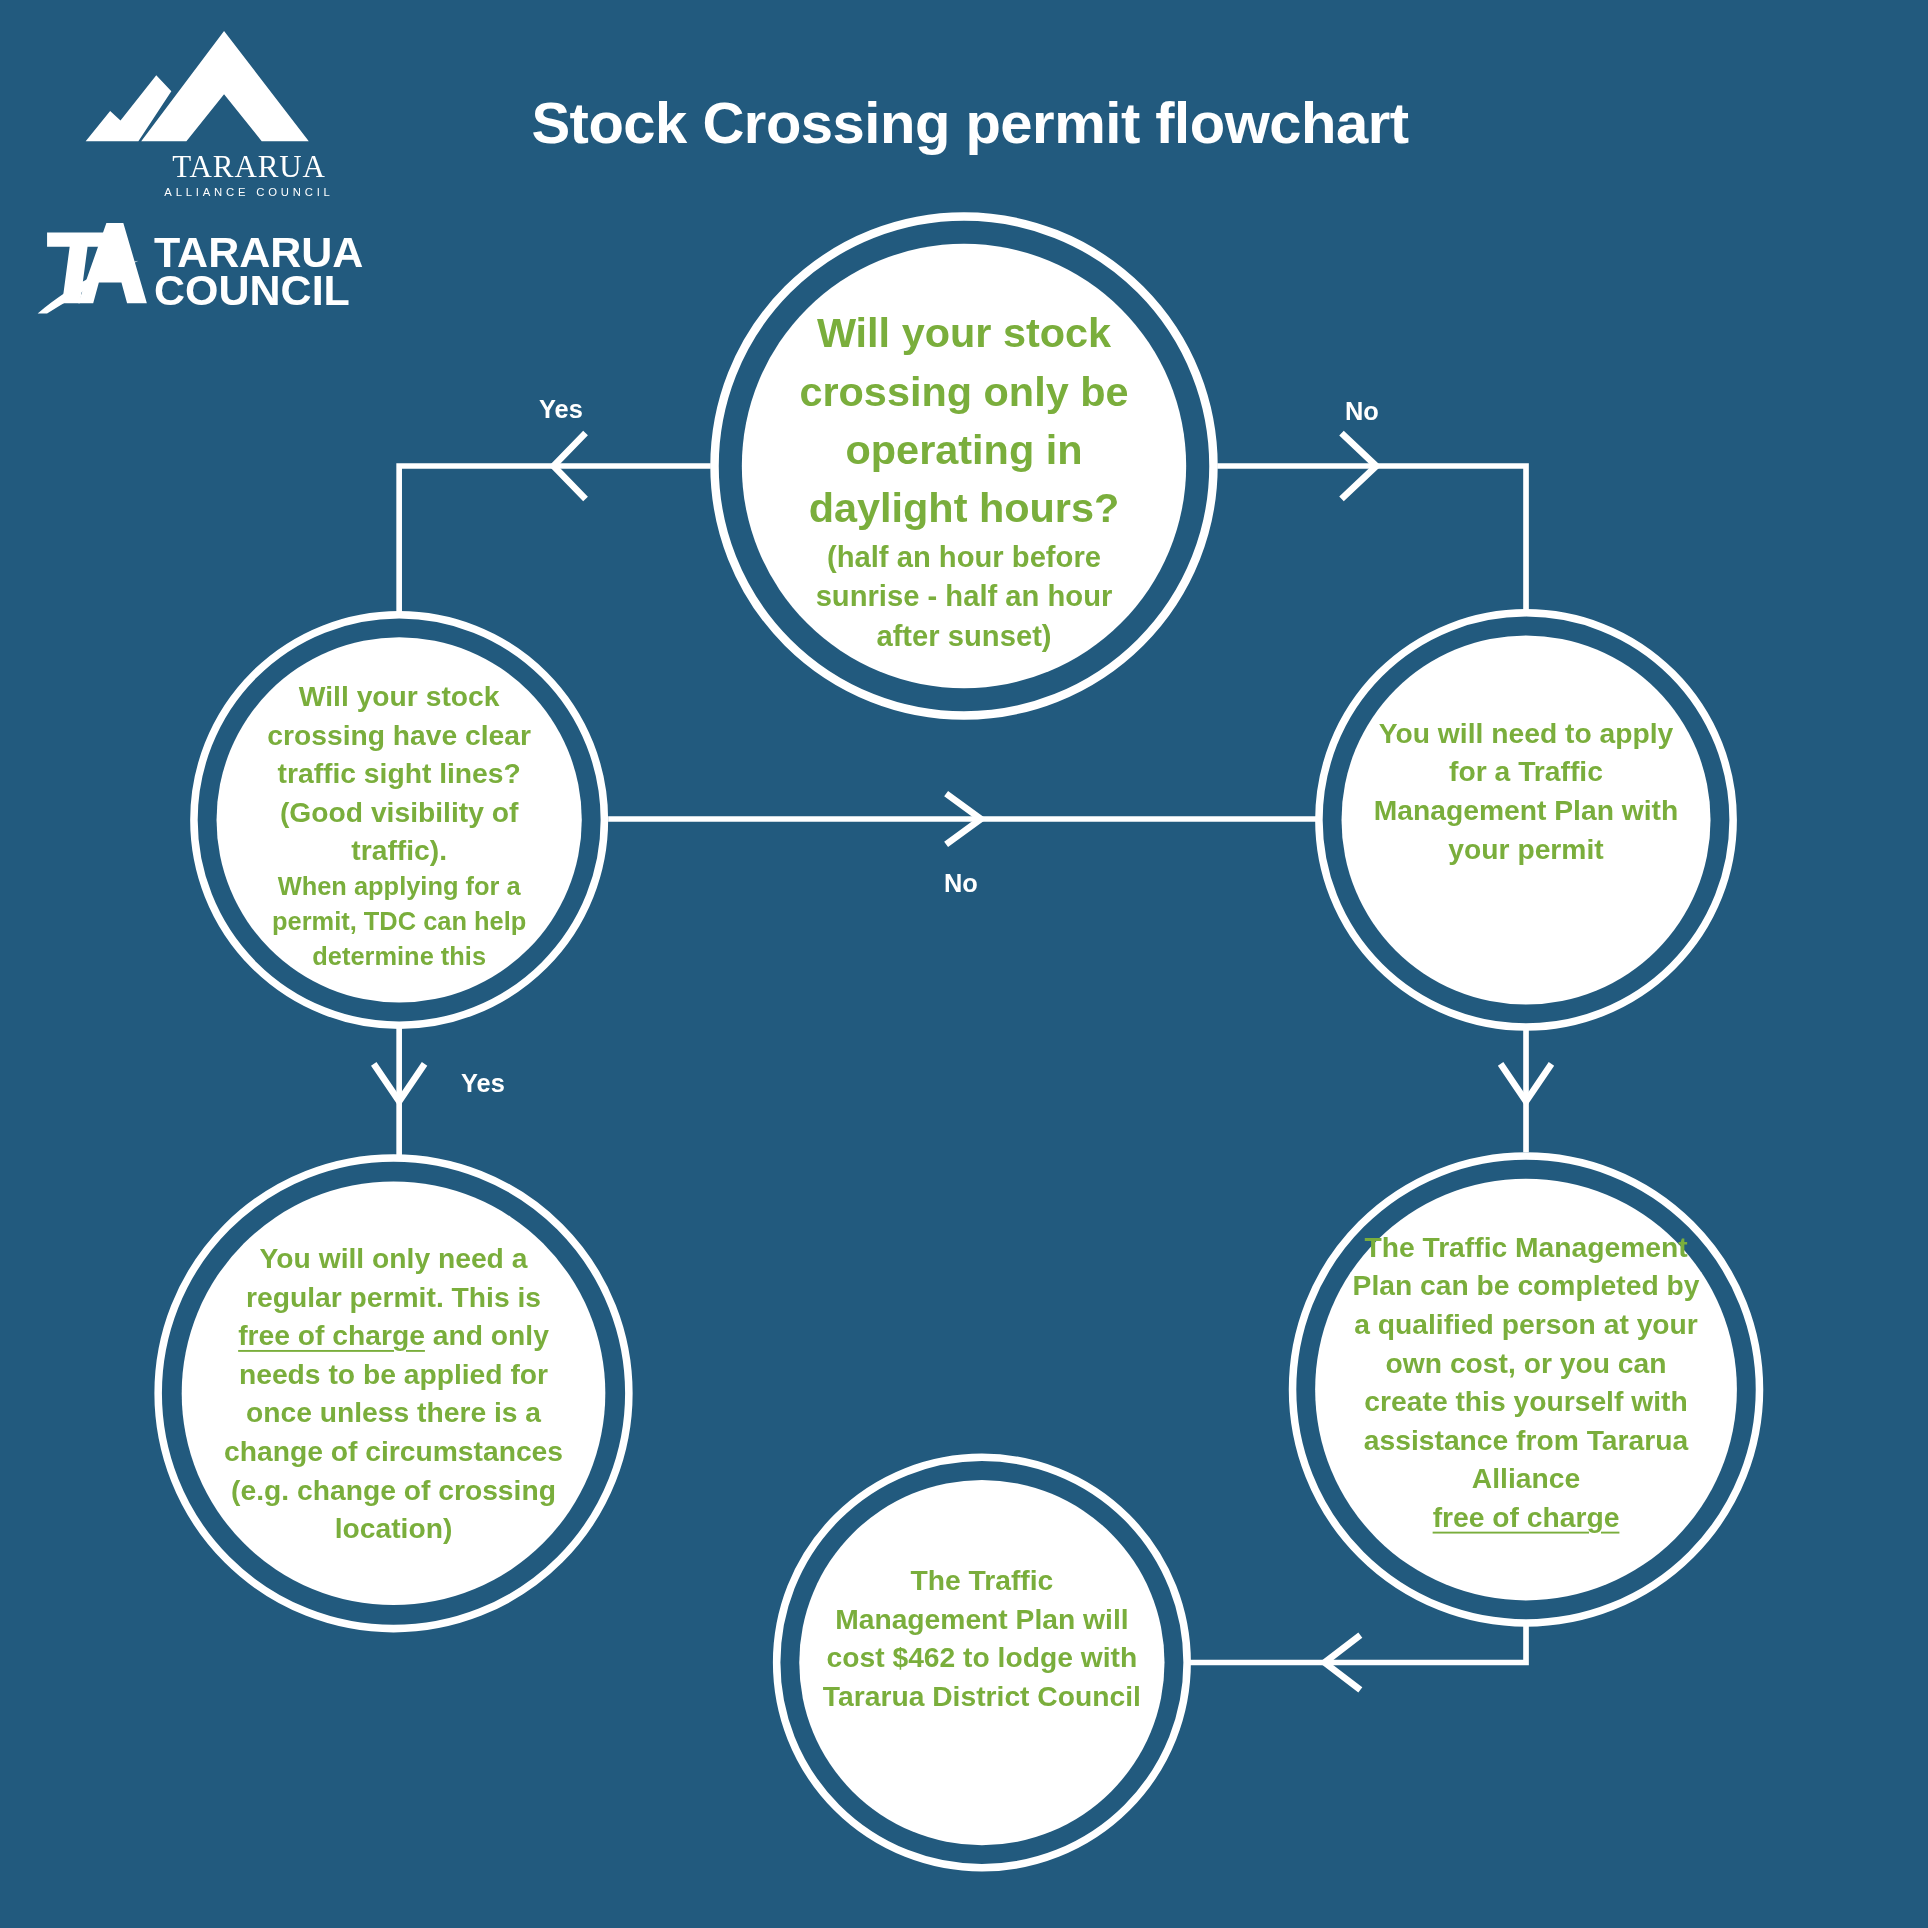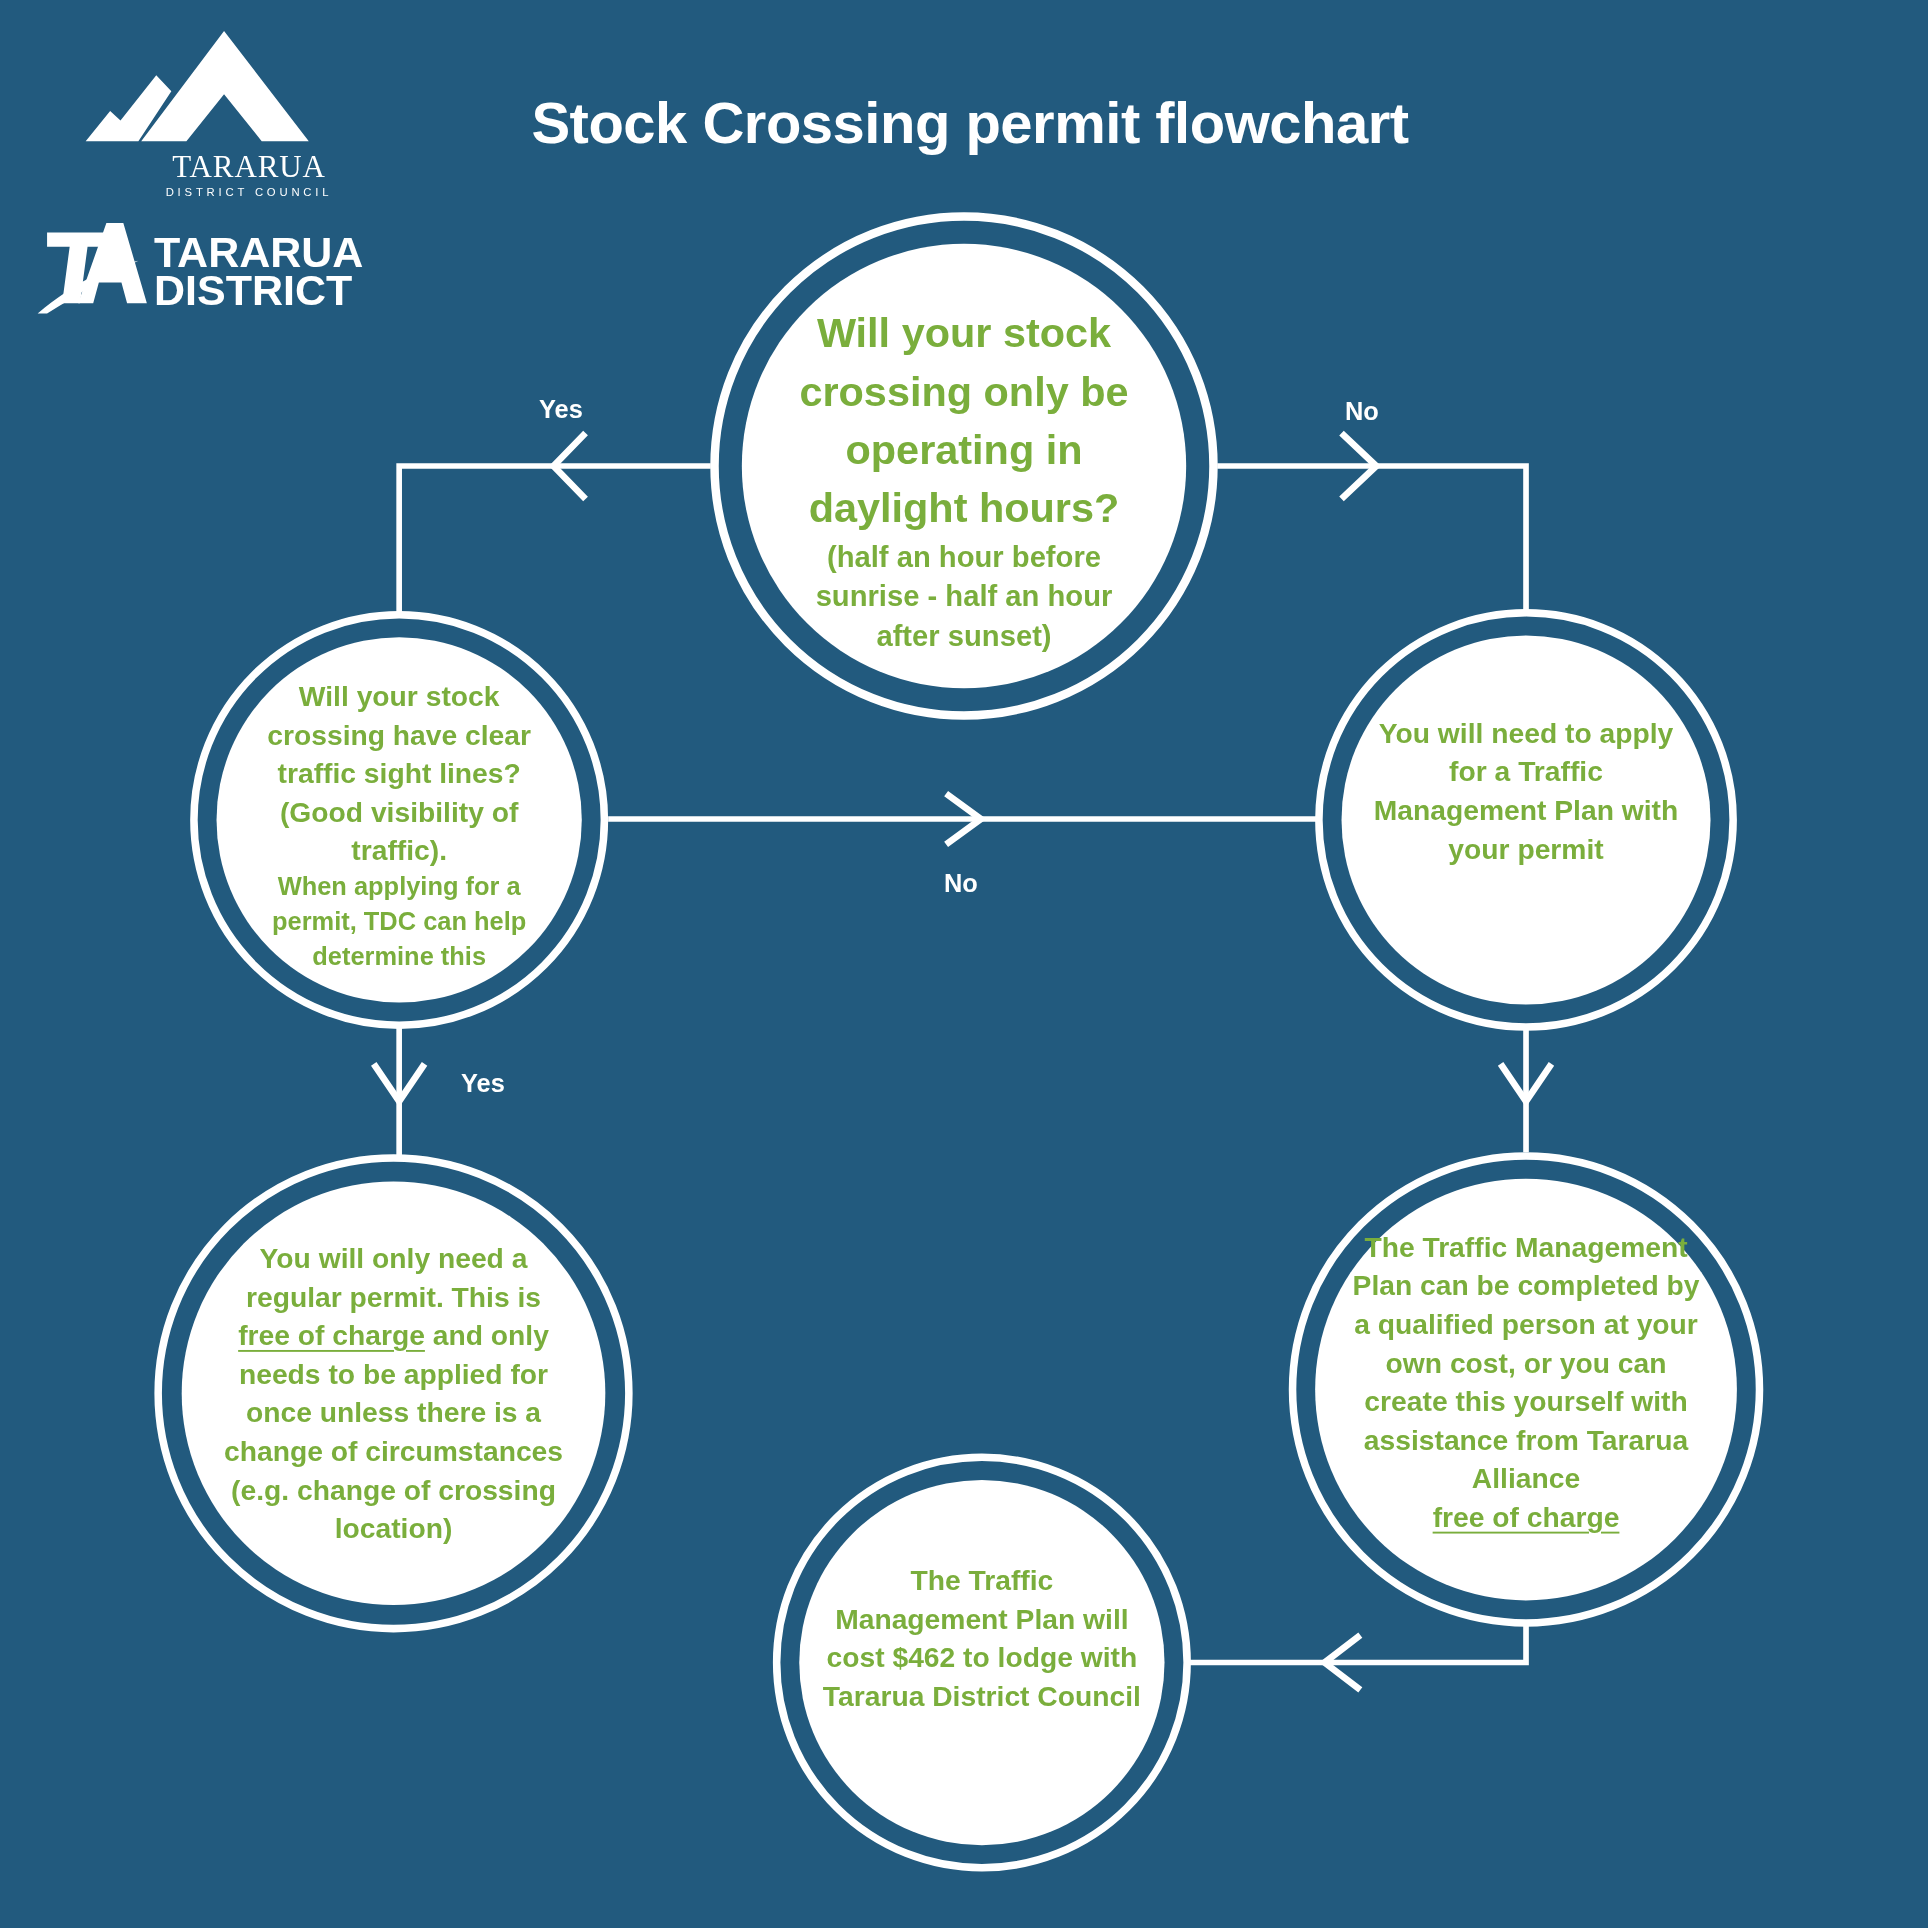--- a/index.html
+++ b/index.html
@@ -127,25 +127,25 @@
     <polygon points="50,247 110,247 110,262 93,262 85,322 66,322 74,262 50,262"></polygon>
     <polygon points="113,237 131,237 156,322 135,322 129,300 105,300 99,322 83,322"></polygon>
     <path d="M40,333 C80,300 110,285 147,277 C115,292 85,312 50,333 Z"></path>
   </g>
 </svg>
 
 <div class="title">Stock Crossing permit flowchart</div>
 
 <div class="logo-tdc">
   <div class="tdc-word">TARARUA</div>
-  <div class="tdc-sub">DISTRICT COUNCIL</div>
+  <div class="tdc-sub">ALLIANCE COUNCIL</div>
 </div>
 
 <div class="logo-ta">
   <div class="ta-line" style="top:11.3px">TARARUA</div>
-  <div class="ta-line" style="top:49px">DISTRICT</div>
+  <div class="ta-line" style="top:49px">COUNCIL</div>
 </div>
 
 <div class="edge-label" style="left:539px; top:395px;">Yes</div>
 <div class="edge-label" style="left:1345px; top:397px;">No</div>
 <div class="edge-label" style="left:944px; top:869px;">No</div>
 <div class="edge-label" style="left:461px; top:1069px;">Yes</div>
 
 
 </body></html>

